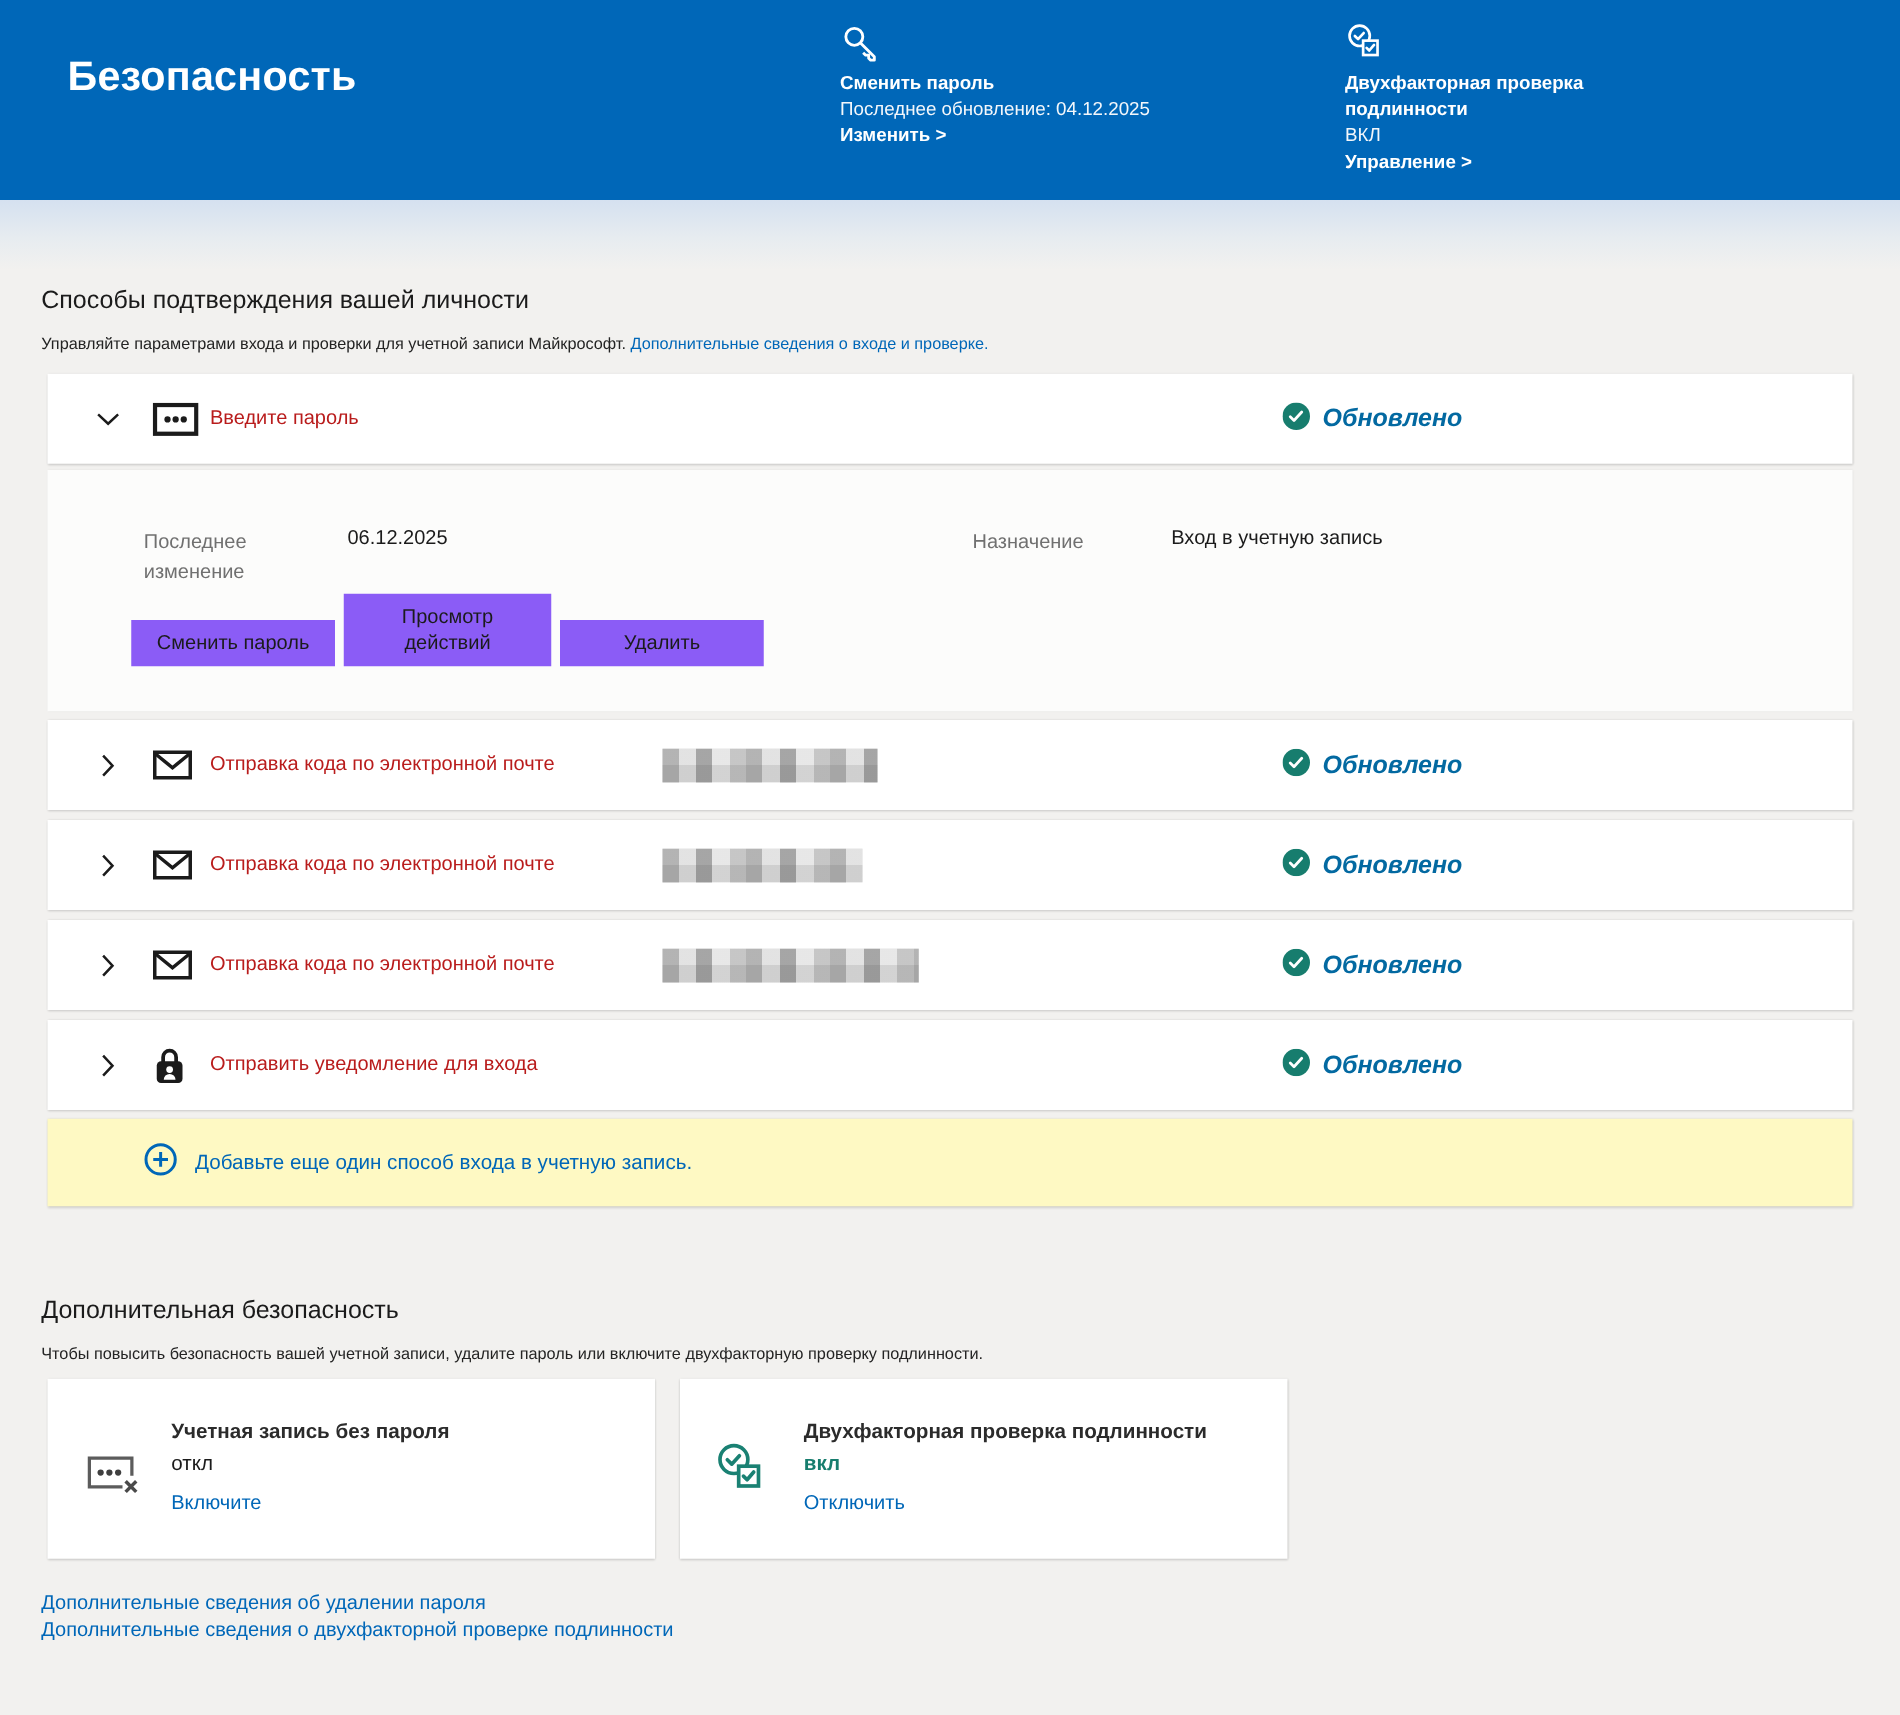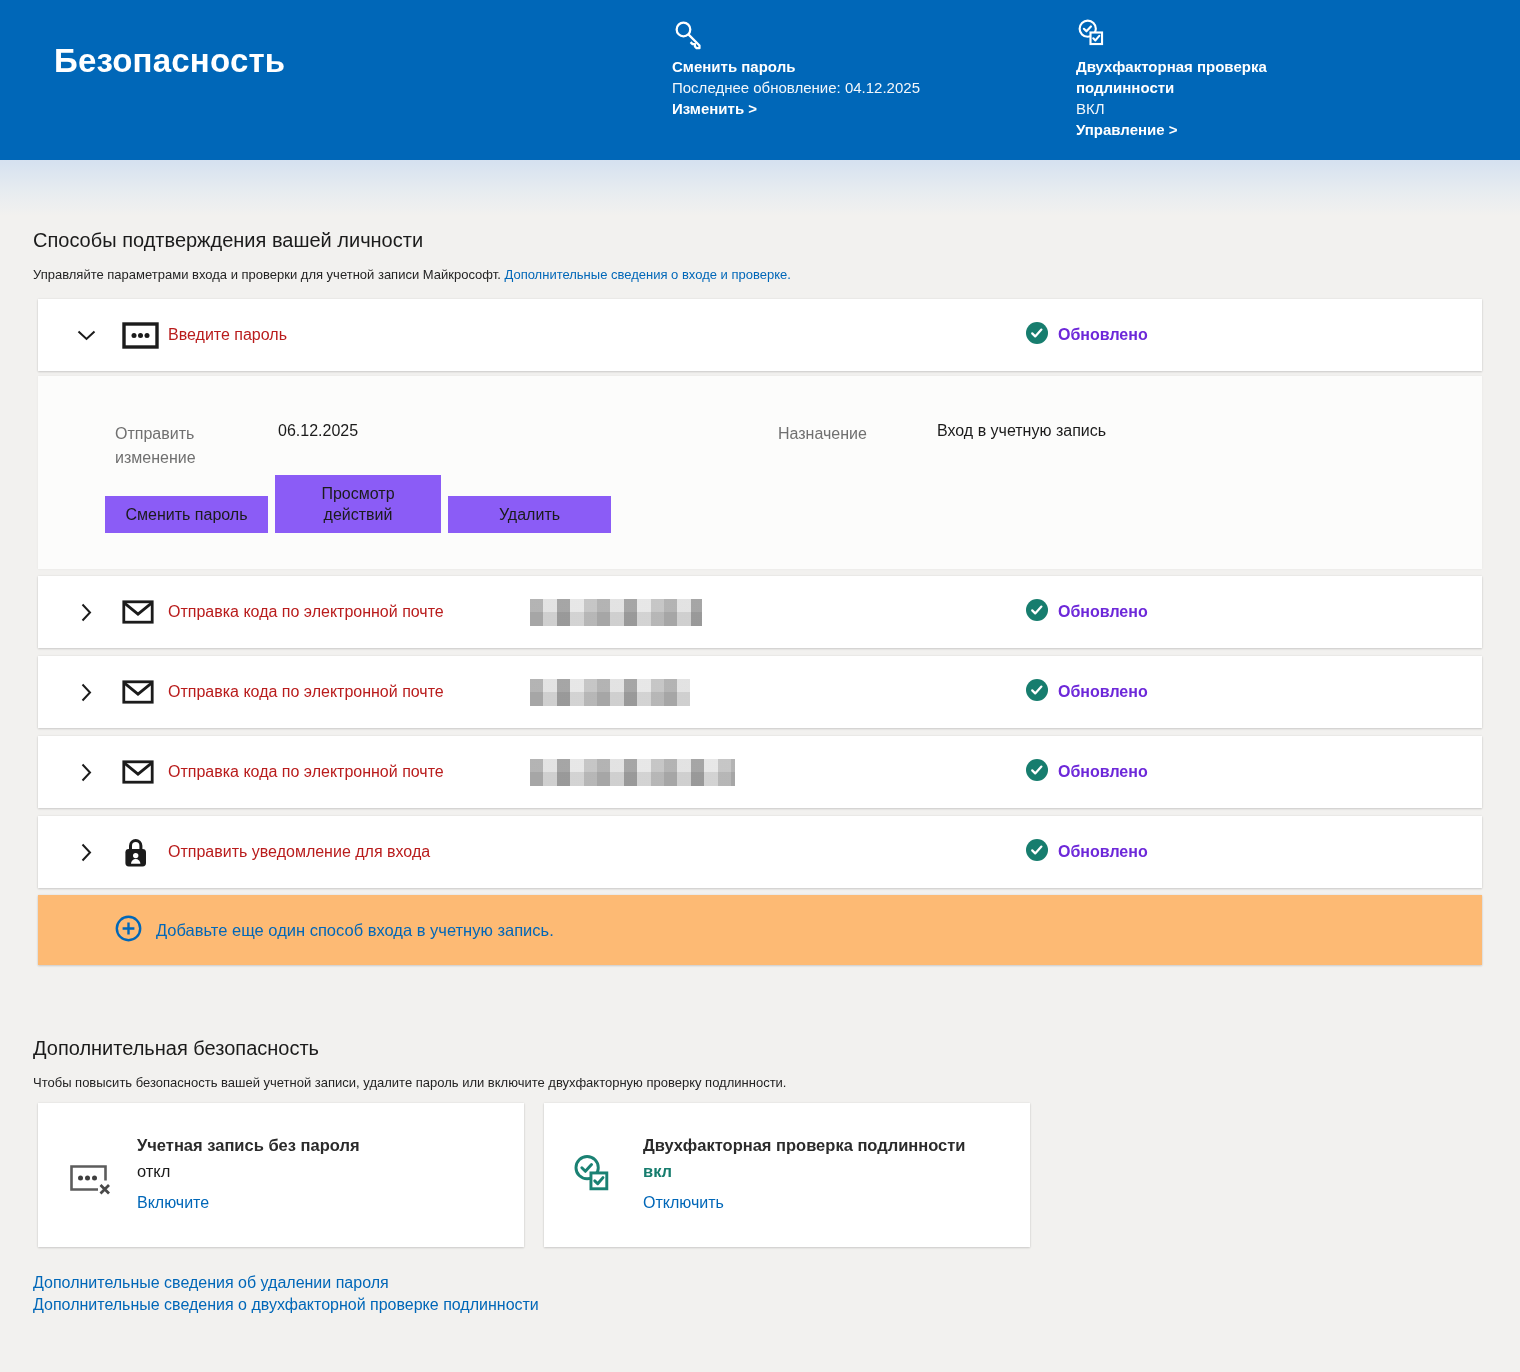--- a/index.html
+++ b/index.html
@@ -60,21 +60,21 @@
     position:absolute; left:492px; top:23px; height:27px;
     background-color:#e4e4e4;
     background-image:
       repeating-linear-gradient(90deg, rgba(110,110,110,.45) 0 13px, rgba(190,190,190,.22) 13px 27px, rgba(95,95,95,.5) 27px 40px, rgba(205,205,205,.18) 40px 54px, rgba(135,135,135,.38) 54px 67px),
       repeating-linear-gradient(180deg, rgba(255,255,255,.35) 0 13px, rgba(0,0,0,.07) 13px 27px);
   }
   .mask-w1 { width:172px; }
   .mask-w2 { width:160px; }
   .mask-w3 { width:205px; }
   .status { position:absolute; left:988px; display:flex; align-items:center; }
-  .status-text { margin-left:10px; font-size:16px; font-weight:bold; color:#6d28d9; }
+  .status-text { margin-left:10px; font-size:20px; font-weight:bold; color:#0369a1;font-style:italic; }
 
   
   .detail-panel {
     position:relative;
     margin-top:5px;
     height:193px;
     background:#fcfcfb;
     box-shadow:0 0 2px rgba(0,0,0,.06);
   }
   .detail-pair { position:absolute; top:46px; display:flex; font-size:16px; }
@@ -97,21 +97,21 @@
     text-align:center; line-height:21px;
     cursor:pointer;
   }
   .gray-btn.mid { width:166px; }
 
   .method-row.detail-follow { margin-top:7px; }
 
   .add-row {
     display:flex; align-items:center;
     height:70px; margin-top:7px;
-    background:#fdba74;
+    background:#fef9c3;
     box-shadow:0 1px 2px rgba(0,0,0,.14), 0 0 2px rgba(0,0,0,.08);
     padding-left:77px;
   }
   .add-row .add-label { margin-left:14px; font-size:16.5px; color:#0067b8; cursor:pointer; }
 
   
   .additional-heading { margin-top:72px; }
   .bottom-cards { display:flex; gap:20px; margin:13px 0 0 5px; }
   .sec-card {
     width:486px; height:144px;
@@ -197,21 +197,21 @@
               <circle cx="11" cy="11" r="11" fill="#177d6e"></circle>
               <path d="M6.2 11.4 l3 3 6.2-6.8" stroke="#fff" stroke-width="2.2" fill="none" stroke-linecap="round" stroke-linejoin="round"></path>
             </svg>
         </span>
         <span class="status-text">Обновлено</span>
       </span>
     </div>
 
     <div class="detail-panel">
       <div class="detail-pair pair-left">
-        <span class="pair-label">Отправить изменение</span>
+        <span class="pair-label">Последнее изменение</span>
         <span class="pair-value">06.12.2025</span>
       </div>
       <div class="detail-pair pair-right">
         <span class="pair-label">Назначение</span>
         <span class="pair-value">Вход в учетную запись</span>
       </div>
       <div class="detail-buttons">
         <button class="gray-btn">Сменить пароль</button>
         <button class="gray-btn mid">Просмотр действий</button>
         <button class="gray-btn">Удалить</button>

